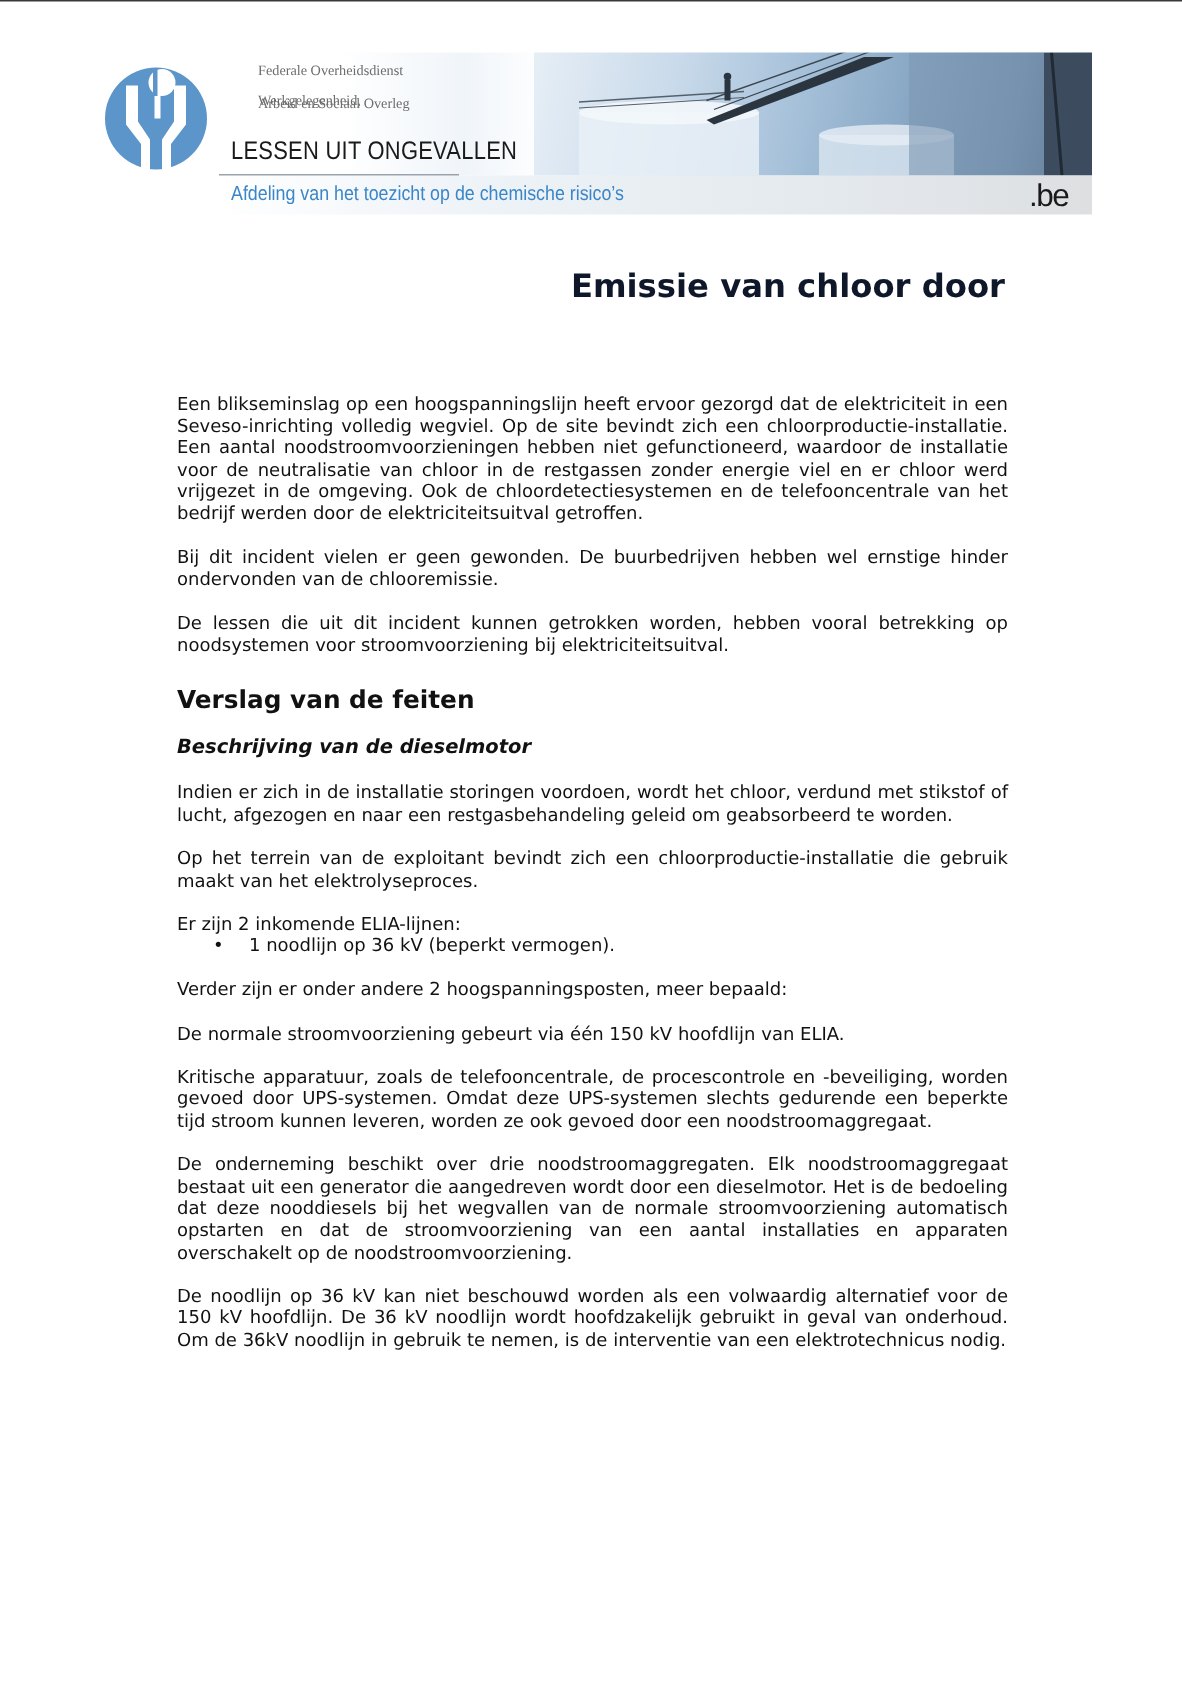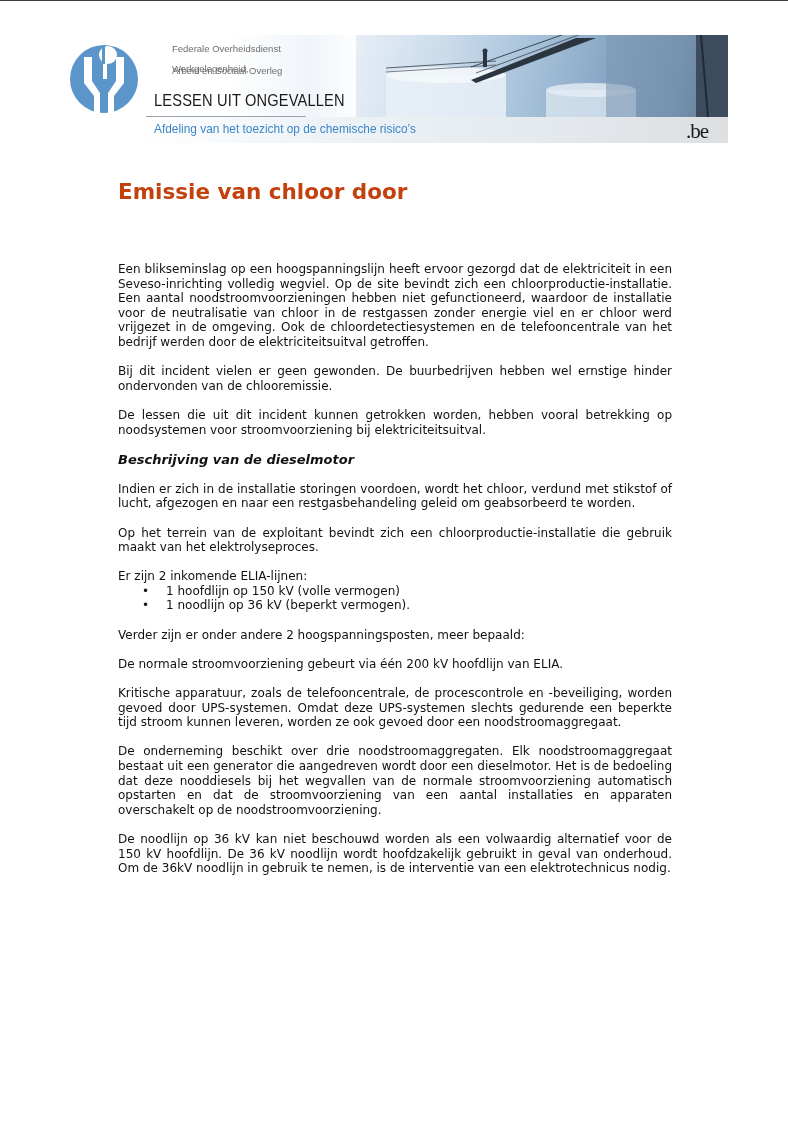--- a/index.html
+++ b/index.html
@@ -19,38 +19,38 @@
     .banner-fade {
       position: absolute; left: 160px; top: 0; width: 140px; height: 82px;
       background: linear-gradient(90deg, #ffffff 0%, rgba(230,238,246,0.6) 60%, rgba(230,238,246,0) 100%);
     }
     .banner-strip {
       position: absolute; left: 76px; top: 82px; width: 586px; height: 26px;
       background: linear-gradient(90deg, #ffffff 0%, #eef3f8 30%, #e4e9ee 70%, #dddfe1 100%);
     }
     .strip-rule { position: absolute; left: 80px; top: 81px; width: 160px; height: 1px; background: #9aa3ab; }
     .logo { position: absolute; left: 4px; top: 6px; width: 68px; height: 74px; }
-    .org-line { position: absolute; left: 90px; font-family: Liberation Sans, sans-serif; font-size: 9.5px; color: #6d6d6d; line-height: 11px; padding-left: 16px; }
+    .org-line { position: absolute; left: 90px; font-family: Liberation Serif, serif; font-size: 9.5px; color: #6d6d6d; line-height: 11px; padding-left: 16px; }
     .org1 { top: 8px; } .org2 { top: 28px; } .org3 { top: 30px; }
     .series-title {
       position: absolute; left: 88px; top: 56px;
       font-family: "Liberation Sans", sans-serif; font-size: 17px; color: #1a1a1a;
       letter-spacing: 0.2px; transform: scaleX(0.86); transform-origin: left top;
     }
     .dept {
       position: absolute; left: 88px; top: 86px;
       font-family: "Liberation Sans", sans-serif; font-size: 13.5px; color: #3a86c8;
       transform: scaleX(0.88); transform-origin: left top;
     }
-    .be { position: absolute; left: 620px; top: 84px; font-family: Liberation Serif, serif; font-size: 21px; color: #1a1a1a; letter-spacing: -1px; }
+    .be { position: absolute; left: 620px; top: 84px; font-family: Liberation Sans, sans-serif; font-size: 21px; color: #1a1a1a; letter-spacing: -1px; }
 
     
     .doc-title {
-      position: absolute; left: 118px; top: 177px; width: 552px; text-align: left;
-      font-family: "DejaVu Sans", sans-serif; font-weight: bold; font-size: 21.5px; line-height: 29px; color: #c2410c;
+      position: absolute; left: 118px; top: 177px; width: 552px; text-align: right;
+      font-family: "DejaVu Sans", sans-serif; font-weight: bold; font-size: 21.5px; line-height: 29px; color: #0f172a;
     }
     .content { position: absolute; left: 118px; top: 262px; width: 554px; font-size: 12px; line-height: 14.6px; }
     .p { text-align: justify; margin: 0 0 14.6px 0; }
     .h2 { font-weight: bold; font-size: 16.5px; line-height: 20px; margin: 20px 0 14px 0; }
     .h3 { font-weight: bold; font-style: italic; font-size: 13px; line-height: 16px; margin: 0 0 14px 0; }
     .intro { margin: 0; }
     ul.list { margin: 0 0 14.6px 0; padding: 0; list-style: none; }
     ul.list li { position: relative; padding-left: 48px; text-align: justify; }
     ul.list li::before { content: "\2022"; position: absolute; left: 24px; top: 0; }
   </style>
@@ -107,32 +107,32 @@
 
 <div class="doc-title">
   <div>Emissie van chloor door</div>
 </div>
 
 <div class="content">
   <p class="p">Een blikseminslag op een hoogspanningslijn heeft ervoor gezorgd dat de elektriciteit in een Seveso-inrichting volledig wegviel. Op de site bevindt zich een chloorproductie-installatie. Een aantal noodstroomvoorzieningen hebben niet gefunctioneerd, waardoor de installatie voor de neutralisatie van chloor in de restgassen zonder energie viel en er chloor werd vrijgezet in de omgeving. Ook de chloordetectiesystemen en de telefooncentrale van het bedrijf werden door de elektriciteitsuitval getroffen.</p>
   <p class="p">Bij dit incident vielen er geen gewonden. De buurbedrijven hebben wel ernstige hinder ondervonden van de chlooremissie.</p>
   <p class="p">De lessen die uit dit incident kunnen getrokken worden, hebben vooral betrekking op noodsystemen voor stroomvoorziening bij elektriciteitsuitval.</p>
 
+  <div class="h2">Verslag van de feiten</div>
   <div class="h3">Beschrijving van de dieselmotor</div>
 
   <p class="p">Indien er zich in de installatie storingen voordoen, wordt het chloor, verdund met stikstof of lucht, afgezogen en naar een restgasbehandeling geleid om geabsorbeerd te worden.</p>
   <p class="p">Op het terrein van de exploitant bevindt zich een chloorproductie-installatie die gebruik maakt van het elektrolyseproces.</p>
 
   <p class="p intro">Er zijn 2 inkomende ELIA-lijnen:</p>
   <ul class="list">
-    <li>1 hoofdlijn op 150 kV (volle vermogen)</li>
     <li>1 noodlijn op 36 kV (beperkt vermogen).</li>
   </ul>
 
   <p class="p intro">Verder zijn er onder andere 2 hoogspanningsposten, meer bepaald:</p>
   <ul class="list">
   </ul>
 
-  <p class="p">De normale stroomvoorziening gebeurt via één 200 kV hoofdlijn van ELIA.</p>
+  <p class="p">De normale stroomvoorziening gebeurt via één 150 kV hoofdlijn van ELIA.</p>
   <p class="p">Kritische apparatuur, zoals de telefooncentrale, de procescontrole en -beveiliging, worden gevoed door UPS-systemen. Omdat deze UPS-systemen slechts gedurende een beperkte tijd stroom kunnen leveren, worden ze ook gevoed door een noodstroomaggregaat.</p>
   <p class="p">De onderneming beschikt over drie noodstroomaggregaten. Elk noodstroomaggregaat bestaat uit een generator die aangedreven wordt door een dieselmotor. Het is de bedoeling dat deze nooddiesels bij het wegvallen van de normale stroomvoorziening automatisch opstarten en dat de stroomvoorziening van een aantal installaties en apparaten overschakelt op de noodstroomvoorziening.</p>
   <p class="p">De noodlijn op 36 kV kan niet beschouwd worden als een volwaardig alternatief voor de 150 kV hoofdlijn. De 36 kV noodlijn wordt hoofdzakelijk gebruikt in geval van onderhoud. Om de 36kV noodlijn in gebruik te nemen, is de interventie van een elektrotechnicus nodig.</p>
 </div>
 
 </body></html>

